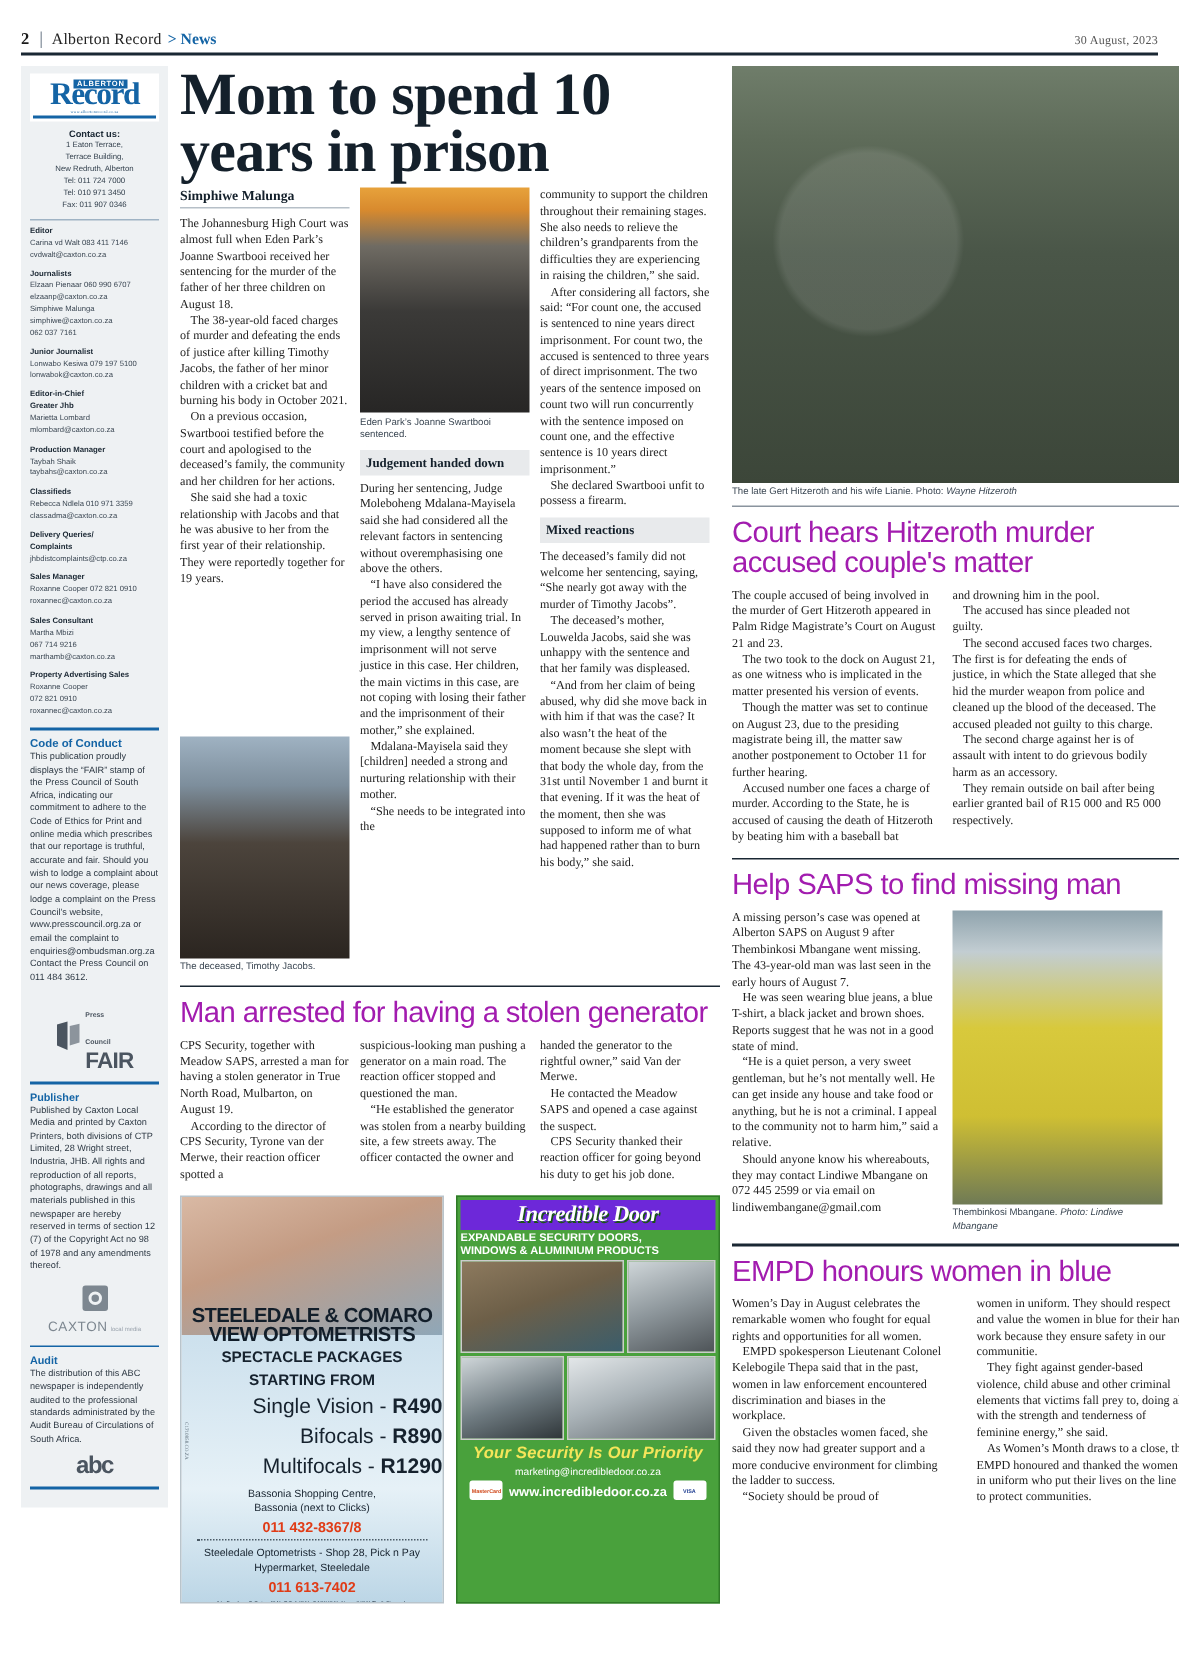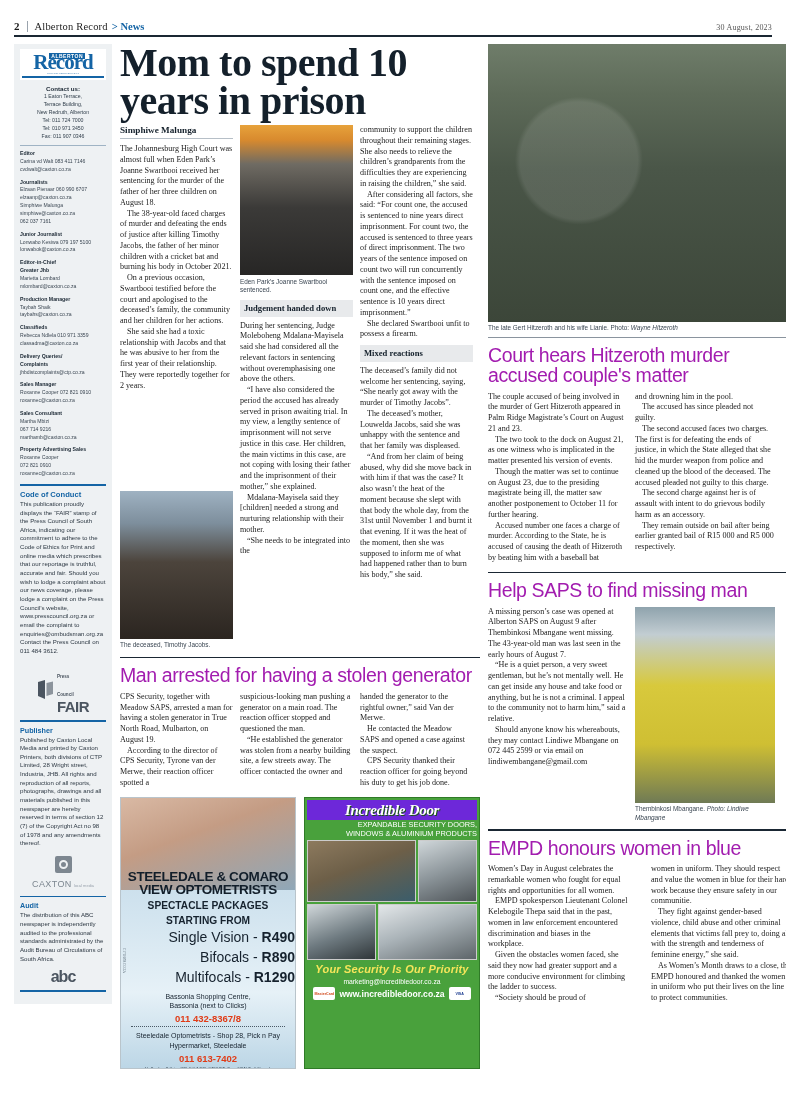--- a/index.html
+++ b/index.html
@@ -124,22 +124,22 @@
   .ad-fine { font-family:"Liberation Sans", sans-serif; font-size:3.6px; color:#1c2a36;
              text-align:center; margin-top:3px;}
   .ad-side { position:absolute; left:1px; top:150px; font-size:3.4px; color:#5a6a76;
              writing-mode:vertical-rl; }
 
   .ad-door { width:176px; flex:0 0 176px; background:#49a13c; border:1px solid #2f7a27;
              height:272px; overflow:hidden; position:relative; padding:2px;}
   .door-banner { background:#6d28d9; text-align:center; position:relative; padding:1px 0;}
   .door-title { font-family:"Liberation Serif", serif; font-style:italic; font-weight:bold;
                 font-size:15px; color:#fff; letter-spacing:-.3px; text-shadow:1px 1px 0 #195416;}
-  .door-sub { font-family:"Liberation Sans", sans-serif; font-weight:normal; font-size:7.4px;
-              color:#fff; text-align:right; line-height:1.2; margin:1px 0 2px;}
+  .door-sub { font-family:"Liberation Sans", sans-serif; font-weight:bold; font-size:7.4px;
+              color:#fff; text-align:left; line-height:1.2; margin:1px 0 2px;}
   .door-grid { display:grid; grid-template-columns: 1.85fr 1fr; gap:2px; }
   .door-grid2 { display:grid; grid-template-columns: 1fr 1.45fr; gap:2px; margin-top:2px;}
   .dimg { border:1px solid #ccc; }
   .d1 { height:62px; background:linear-gradient(160deg,#8d7a5e 0%,#6d5f48 45%,#3b5d6b 100%);}
   .d2 { height:62px; background:linear-gradient(160deg,#cfd6d9 0%,#8d969b 50%,#4e5458 100%);}
   .d3 { height:56px; background:linear-gradient(160deg,#cfd6d9 0%,#6e7a80 55%,#2f3639 100%);}
   .d4 { height:56px; background:linear-gradient(160deg,#e3e7e9 0%,#aab3b8 45%,#5d6569 100%);}
   .door-pri { font-family:"Liberation Sans", sans-serif; font-weight:bold; font-style:italic;
               font-size:11px; color:#f5e55a; text-align:center; margin:3px 0 1px; letter-spacing:.2px;}
   .door-nums { display:flex; align-items:center; justify-content:center; gap:3px;}
@@ -296,21 +296,21 @@
         <h1 class="headline">Mom to spend 10 years in prison</h1>
 
         <div class="cols3">
 
           <div class="col">
             <div class="byline">Simphiwe Malunga</div>
             <div class="byline-rule"></div>
             <p class="art">The Johannesburg High Court was almost full when Eden Park’s Joanne Swartbooi received her sentencing for the murder of the father of her three children on August 18.</p>
             <p class="art">The 38-year-old faced charges of murder and defeating the ends of justice after killing Timothy Jacobs, the father of her minor children with a cricket bat and burning his body in October 2021.</p>
             <p class="art">On a previous occasion, Swartbooi testified before the court and apologised to the deceased’s family, the community and her children for her actions.</p>
-            <p class="art">She said she had a toxic relationship with Jacobs and that he was abusive to her from the first year of their relationship. They were reportedly together for 2 years.</p>
+            <p class="art">She said she had a toxic relationship with Jacobs and that he was abusive to her from the first year of their relationship. They were reportedly together for 19 years.</p>
           </div>
 
           <div class="col">
             <div class="photo ph-woman"></div>
             <div class="cap">Eden Park’s Joanne Swartbooi sentenced.</div>
             <div class="subhead">Judgement handed down</div>
             <p class="art">During her sentencing, Judge Moleboheng Mdalana-Mayisela said she had considered all the relevant factors in sentencing without overemphasising one above the others.</p>
             <p class="art">“I have also considered the period the accused has already served in prison awaiting trial. In my view, a lengthy sentence of imprisonment will not serve justice in this case. Her children, the main victims in this case, are not coping with losing their father and the imprisonment of their mother,” she explained.</p>
             <p class="art">Mdalana-Mayisela said they [children] needed a strong and nurturing relationship with their mother.</p>
             <p class="art">“She needs to be integrated into the</p>
@@ -432,20 +432,21 @@
             <p class="art">The second charge against her is of assault with intent to do grievous bodily harm as an accessory.</p>
             <p class="art">They remain outside on bail after being earlier granted bail of R15 000 and R5 000 respectively.</p>
           </div>
         </div>
 
         <div class="rule-mid" style="margin-top:8px"></div>
         <h2 class="h2">Help SAPS to find missing man</h2>
         <div style="display:flex;gap:7px">
           <div style="width:140px">
             <p class="art">A missing person’s case was opened at Alberton SAPS on August 9 after Thembinkosi Mbangane went missing. The 43-year-old man was last seen in the early hours of August 7.</p>
+            <p class="art">He was seen wearing blue jeans, a blue T-shirt, a black jacket and brown shoes. Reports suggest that he was not in a good state of mind.</p>
             <p class="art">“He is a quiet person, a very sweet gentleman, but he’s not mentally well. He can get inside any house and take food or anything, but he is not a criminal. I appeal to the community not to harm him,” said a relative.</p>
             <p class="art">Should anyone know his whereabouts, they may contact Lindiwe Mbangane on 072 445 2599 or via email on lindiwembangane@gmail.com</p>
           </div>
           <div style="width:140px">
             <div class="photo ph-yellow"></div>
             <div class="cap">
               <span>Thembinkosi Mbangane.</span><i> Photo: Lindiwe Mbangane</i>
             </div>
           </div>
         </div>

